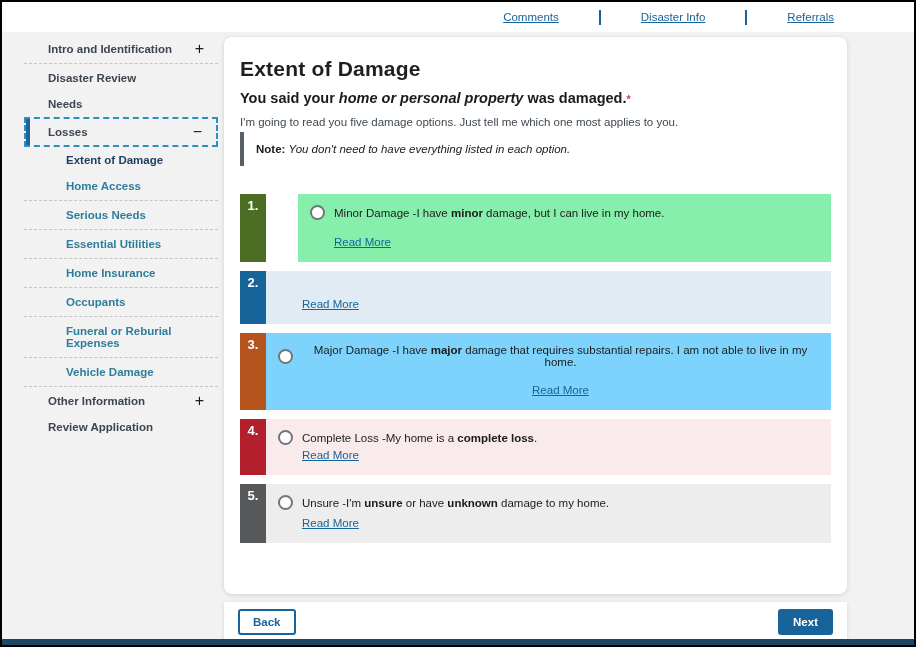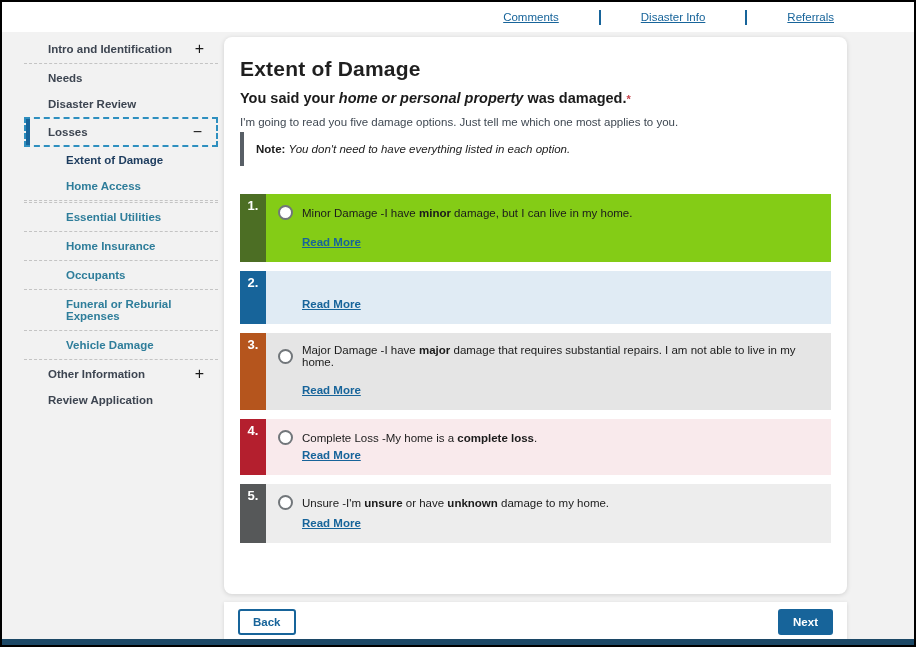--- a/index.html
+++ b/index.html
@@ -63,21 +63,21 @@
     text-align:center; padding-top:4px;
   }
   .opt-body { flex:1; padding:11px 12px 12px 12px; }
   .opt-label { display:flex; align-items:center; font-size:11.5px; color:#1b1b1b; }
   .opt-label b { font-weight:700; }
   .radio {
     width:15px; height:15px; border:2px solid #71767a; border-radius:50%;
     background:#fff; margin-right:9px; flex-shrink:0; cursor:pointer;
   }
   .read-more {
-    display:inline-block; margin:16px 0 0 24px; font-size:11.5px; font-weight:700;
+    display:inline-block; margin:16px 0 0 24px; font-size:11.5px; font-weight:400;
     color:#17649a; text-decoration:underline; cursor:pointer;
   }
   .option.tight .read-more { margin-top:3px; }
   .option.semi-tight .read-more { margin-top:7px; }
 
   
   .footer-strip {
     position:absolute; left:222px; top:600px; width:623px; height:40px;
     background:#fff; box-shadow:0 1px 4px rgba(0,0,0,.12);
     display:flex; align-items:center; justify-content:space-between;
@@ -108,36 +108,39 @@
   <a>Referrals</a>
 </div>
 
 <div class="sidebar">
   <div class="side-row">
     <span class="lbl">Intro and Identification</span>
     <span class="tgl">+</span>
   </div>
   <div class="side-sep"></div>
   <div class="side-row">
+    <span class="lbl">Disaster Review</span>
+  </div>
+  <div class="side-row">
     <span class="lbl">Needs</span>
-  </div>
-  <div class="side-row">
-    <span class="lbl">Disaster Review</span>
   </div>
   <div class="side-row focused">
     <span class="lbl">Losses</span>
     <span class="tgl">−</span>
   </div>
   <div class="side-row side-sub active">
     <span class="lbl">Extent of Damage</span>
   </div>
   <div class="side-row side-sub">
     <span class="lbl">Home Access</span>
   </div>
   <div class="side-sep"></div>
+  <div class="side-row side-sub">
+    <span class="lbl">Serious Needs</span>
+  </div>
   <div class="side-sep"></div>
   <div class="side-row side-sub">
     <span class="lbl">Essential Utilities</span>
   </div>
   <div class="side-sep"></div>
   <div class="side-row side-sub">
     <span class="lbl">Home Insurance</span>
   </div>
   <div class="side-sep"></div>
   <div class="side-row side-sub">
@@ -163,39 +166,39 @@
 
 <div class="card">
   <div class="page-title">Extent of Damage</div>
   <div class="subtitle"><span>You said your </span><i>home or personal property</i><span> was damaged.</span><span class="req">*</span></div>
   <div class="intro-text">I'm going to read you five damage options. Just tell me which one most applies to you.</div>
   <div class="note"><b>Note: </b><i>You don't need to have everything listed in each option.</i></div>
 
   <div>
     <div class="option">
       <div class="badge" style="background-color: rgb(76, 110, 36);">1.</div>
-      <div class="opt-body" style="background-color: #84cc16;">
+      <div class="opt-body" style="background-color: #86efac; margin-left: 32px;">
         <div class="opt-label">
           <span class="radio"></span>
           <span><span>Minor Damage -I have </span><b>minor</b><span> damage, but I can live in my home.</span></span>
         </div>
         <a class="read-more">Read More</a>
       </div>
     </div>
 
     <div class="option">
       <div class="badge" style="background-color: rgb(23, 100, 154);">2.</div>
       <div class="opt-body" style="background-color: rgb(224, 235, 244);">
         <a class="read-more">Read More</a>
       </div>
     </div>
 
     <div class="option">
       <div class="badge" style="background-color: rgb(181, 85, 29);">3.</div>
-      <div class="opt-body" style="background-color: #e5e5e5;">
+      <div class="opt-body" style="background-color: #7dd3fc; text-align: center;">
         <div class="opt-label">
           <span class="radio"></span>
           <span><span>Major Damage -I have </span><b>major</b><span> damage that requires substantial repairs. I am not able to live in my home.</span></span>
         </div>
         <a class="read-more">Read More</a>
       </div>
     </div>
 
     <div class="option tight">
       <div class="badge" style="background-color: rgb(180, 31, 46);">4.</div>

